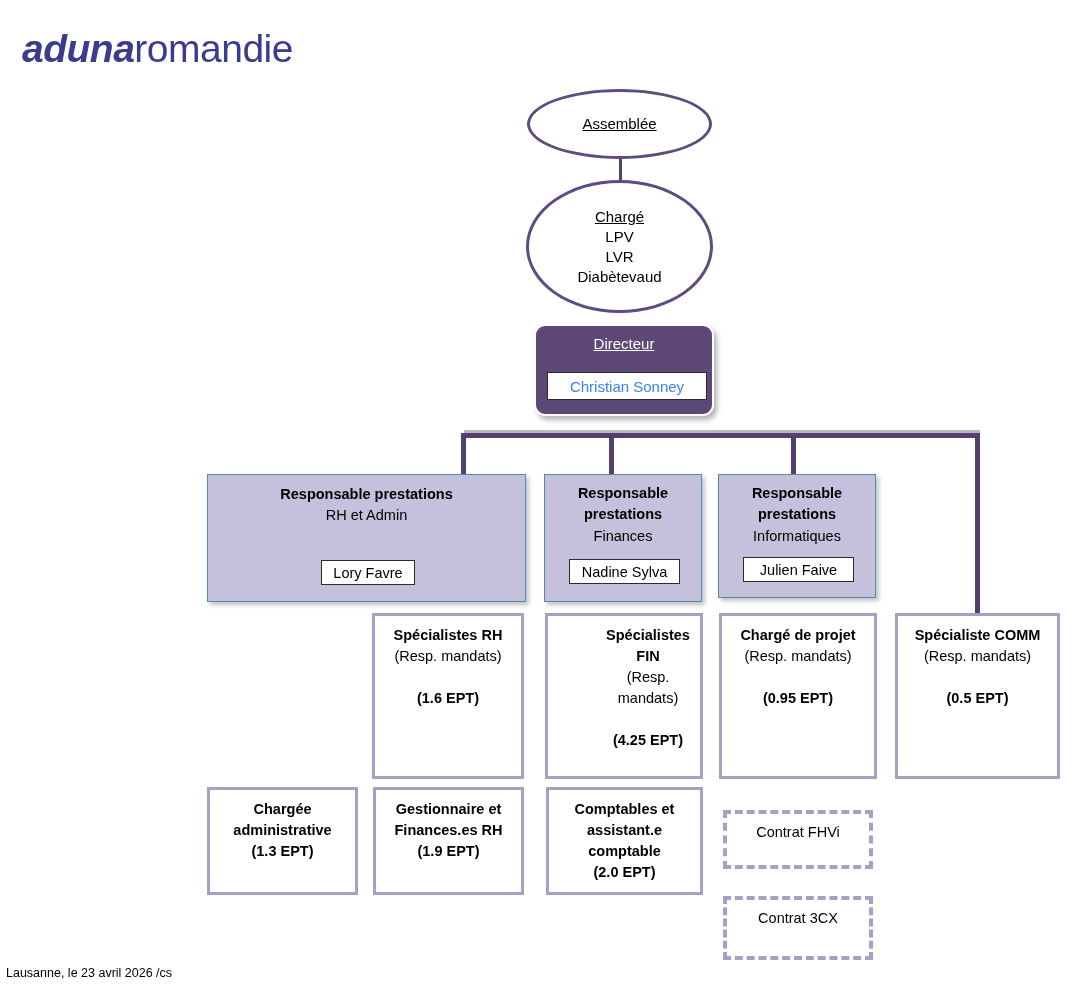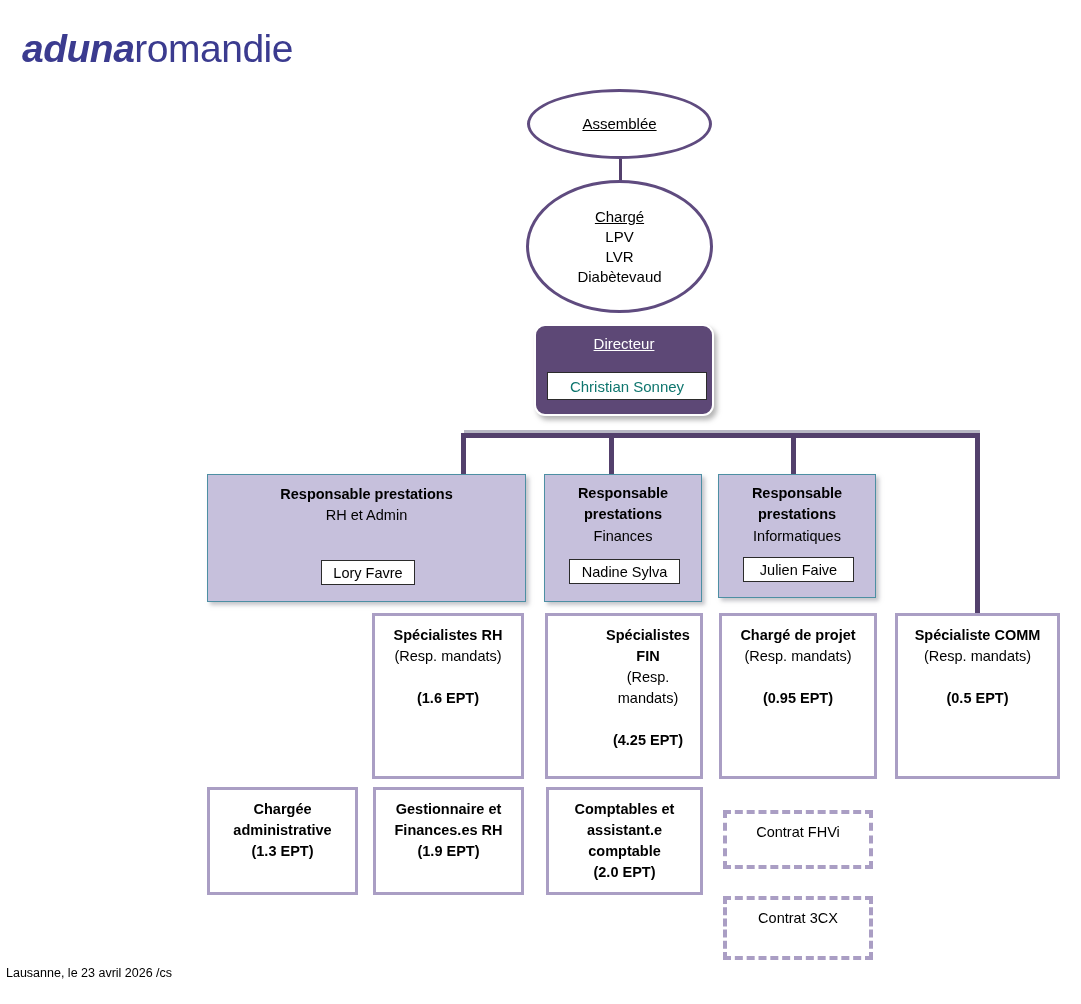--- a/index.html
+++ b/index.html
@@ -56,21 +56,21 @@
   #directeur .dir-title{
     position:absolute;left:0;right:0;top:9px;
     text-align:center;
     font-size:15px;
     text-decoration:underline;
   }
   #directeur .namebox{
     position:absolute;left:11px;right:5px;top:46px;height:28px;
     background:#ffffff;border:1px solid #2b2b2b;
     box-sizing:border-box;
-    color:#0f766e;font-size:15px;
+    color:#3b82f6;font-size:15px;
     display:flex;align-items:center;justify-content:center;
   }
 
   
   .conn{position:absolute;background:#53406c;}
   .conn-shadow{position:absolute;background:#b8b8c4;}
 
   
   .resp{
     position:absolute;

